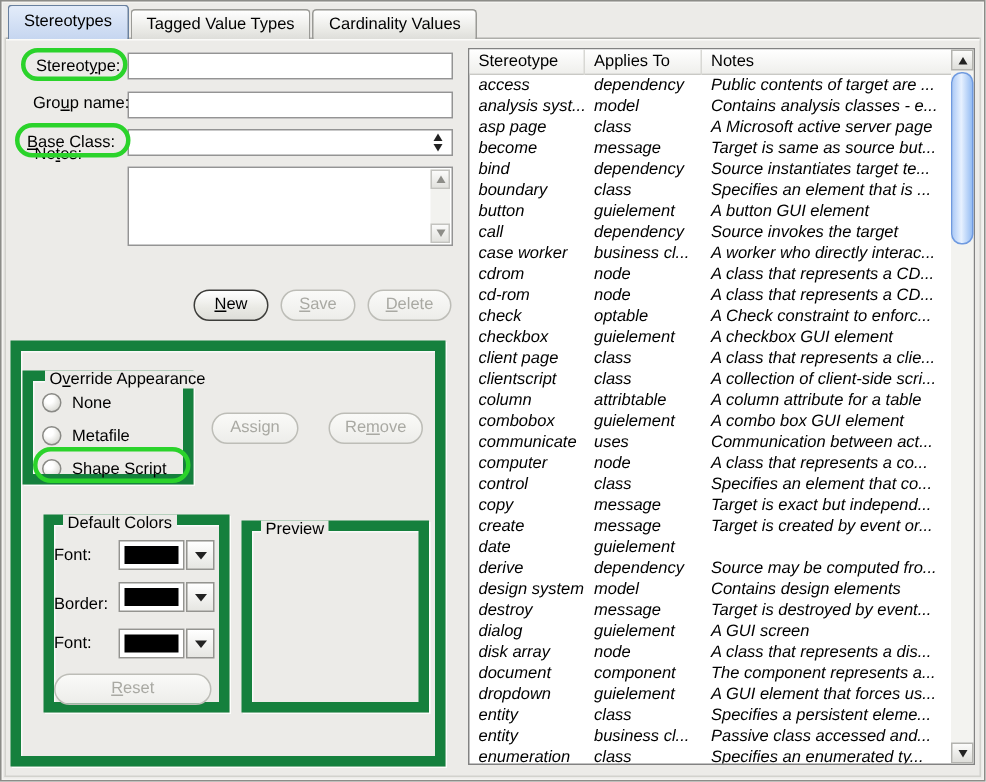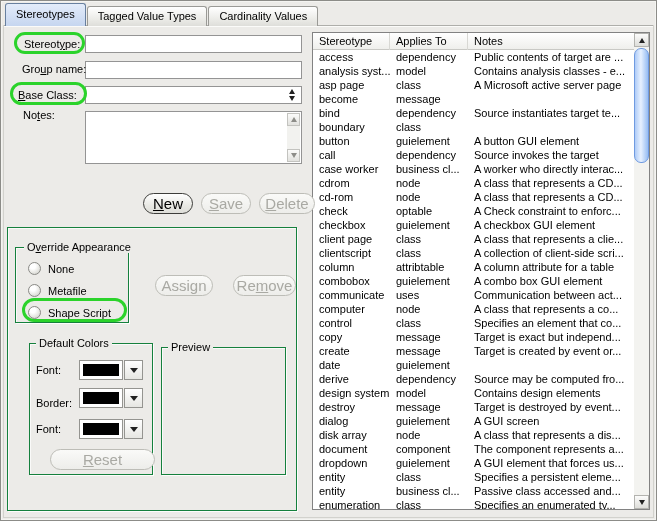--- a/index.html
+++ b/index.html
@@ -28,25 +28,25 @@
   
   .lbl { position:absolute; white-space:nowrap; z-index:2; }
   .mn { text-decoration:underline; }
   .txt {
     position:absolute; background:#fff; border:1px solid #949494; height:18px;
     font-family:"Liberation Sans",sans-serif; font-size:11px; padding:0 3px; z-index:1;
   }
   .pill {
     position:absolute; height:21px; border-radius:11px; text-align:center;
     background:linear-gradient(#ffffff,#e9e9e4 60%,#deded9);
-    border:1px solid #3d3d3a; font-size:15px; line-height:19px; cursor:default; z-index:2;margin-left:14px;
+    border:1px solid #3d3d3a; font-size:11px; line-height:19px; cursor:default; z-index:2;
   }
   .pill.disabled { border-color:#bdbdb7; color:#a9a9a3;
     background:linear-gradient(#fafaf8,#ededea); }
-  .groupbox { position:absolute; border:1px solid #15803d;
+  .groupbox { position:absolute; border:7px solid #15803d;
     box-shadow:1px 1px 0 #fdfdfb, inset 1px 1px 0 rgba(255,255,255,.75); z-index:1; }
   .gb-title { position:absolute; top:-7px; background:#ECEBE8; padding:0 3px; white-space:nowrap; }
   .radio-circle {
     position:absolute; width:13px; height:13px; border-radius:50%;
     border:1px solid #8a8a86; background:radial-gradient(circle at 35% 30%, #ffffff 25%, #e7e7e3 60%, #c9c9c4);
   }
   .oval { position:absolute; border:3px solid #2BD32B; border-radius:14px; z-index:5; pointer-events:none; }
   
   .tri-up { width:0;height:0;border-left:4px solid transparent;border-right:4px solid transparent;border-bottom:5px solid #222; }
   .tri-down { width:0;height:0;border-left:4px solid transparent;border-right:4px solid transparent;border-top:5px solid #222; }
@@ -65,21 +65,21 @@
   .color-arrow { position:absolute; width:19px; height:20px; background:linear-gradient(#ffffff,#e6e6e2);
     border:1px solid #949490; display:flex; align-items:center; justify-content:center; z-index:2; }
   
   .listview { position:absolute; left:311px; top:31px; width:338px; height:478px;
     background:#fff; border:1px solid #828282; z-index:1; }
   .lv-header { position:absolute; left:0; top:0; width:321px; height:17px; display:flex;
     background:linear-gradient(#ffffff,#efefec); border-bottom:1px solid #c9c9c5; z-index:2; }
   .lv-hcell { height:17px; line-height:16px; padding-left:6px; border-right:1px solid #d8d8d4;
     white-space:nowrap; overflow:hidden; }
   .lv-rows { position:absolute; left:0; top:17px; width:321px; height:459px; overflow:hidden; }
-  .lv-row { display:flex; height:14px; line-height:14px; }
+  .lv-row { display:flex; height:14px; line-height:14px;font-style:italic; }
   .lv-cell { padding-left:6px; white-space:nowrap; overflow:hidden; }
   .c0 { width:77px; } .c1 { width:78px; } .c2 { width:166px; }
   
   .lv-scroll { position:absolute; right:0; top:0; width:15px; height:476px; background:#f3f3f0; }
   .lv-scroll .sbtn { position:absolute; left:0; width:15px; height:14px;
     background:linear-gradient(#fcfcfb,#dededa); border:1px solid #b3b3af;
     display:flex; align-items:center; justify-content:center; }
   .lv-thumb { position:absolute; left:0; top:15px; width:15px; height:115px; border-radius:7px;
     border:1px solid #6f9ae0;
     background:linear-gradient(90deg,#aecbf7,#e7f1ff 45%,#96bdf3); }
@@ -113,21 +113,21 @@
   </div>
   <div class="oval" style="left: 9px; top: 81px; width: 77px; height: 23px; border-color: rgb(43, 211, 43);"></div>
   <div class="txt" style="left:84px; top:85px; width:217px;">
     <span></span>
     <span class="spin">
       <span class="tri-up sm"></span>
       <span class="tri-down sm"></span>
     </span>
   </div>
 
-  <div class="lbl" style="left:22px; top:108px;">
+  <div class="lbl" style="left:22px; top:96px;">
     <span>No</span><span class="mn">t</span><span>es:</span>
   </div>
   <div class="notes-box" style="left:84px; top:110px; width:217px; height:53px;">
     <span></span>
     <div class="vsb">
       <div class="btn" style="top:0;">
           <span class="tri-up sm gray"></span>
         </div>
       <div class="btn" style="bottom:0;">
           <span class="tri-down sm gray"></span>
@@ -218,29 +218,31 @@
           <div class="lv-cell c2">Contains analysis classes - e...</div>
         </div>
         <div class="lv-row">
           <div class="lv-cell c0">asp page</div>
           <div class="lv-cell c1">class</div>
           <div class="lv-cell c2">A Microsoft active server page</div>
         </div>
         <div class="lv-row">
           <div class="lv-cell c0">become</div>
           <div class="lv-cell c1">message</div>
+          <div class="lv-cell c2">Target is same as source but...</div>
         </div>
         <div class="lv-row">
           <div class="lv-cell c0">bind</div>
           <div class="lv-cell c1">dependency</div>
           <div class="lv-cell c2">Source instantiates target te...</div>
         </div>
         <div class="lv-row">
           <div class="lv-cell c0">boundary</div>
           <div class="lv-cell c1">class</div>
+          <div class="lv-cell c2">Specifies an element that is ...</div>
         </div>
         <div class="lv-row">
           <div class="lv-cell c0">button</div>
           <div class="lv-cell c1">guielement</div>
           <div class="lv-cell c2">A button GUI element</div>
         </div>
         <div class="lv-row">
           <div class="lv-cell c0">call</div>
           <div class="lv-cell c1">dependency</div>
           <div class="lv-cell c2">Source invokes the target</div>

